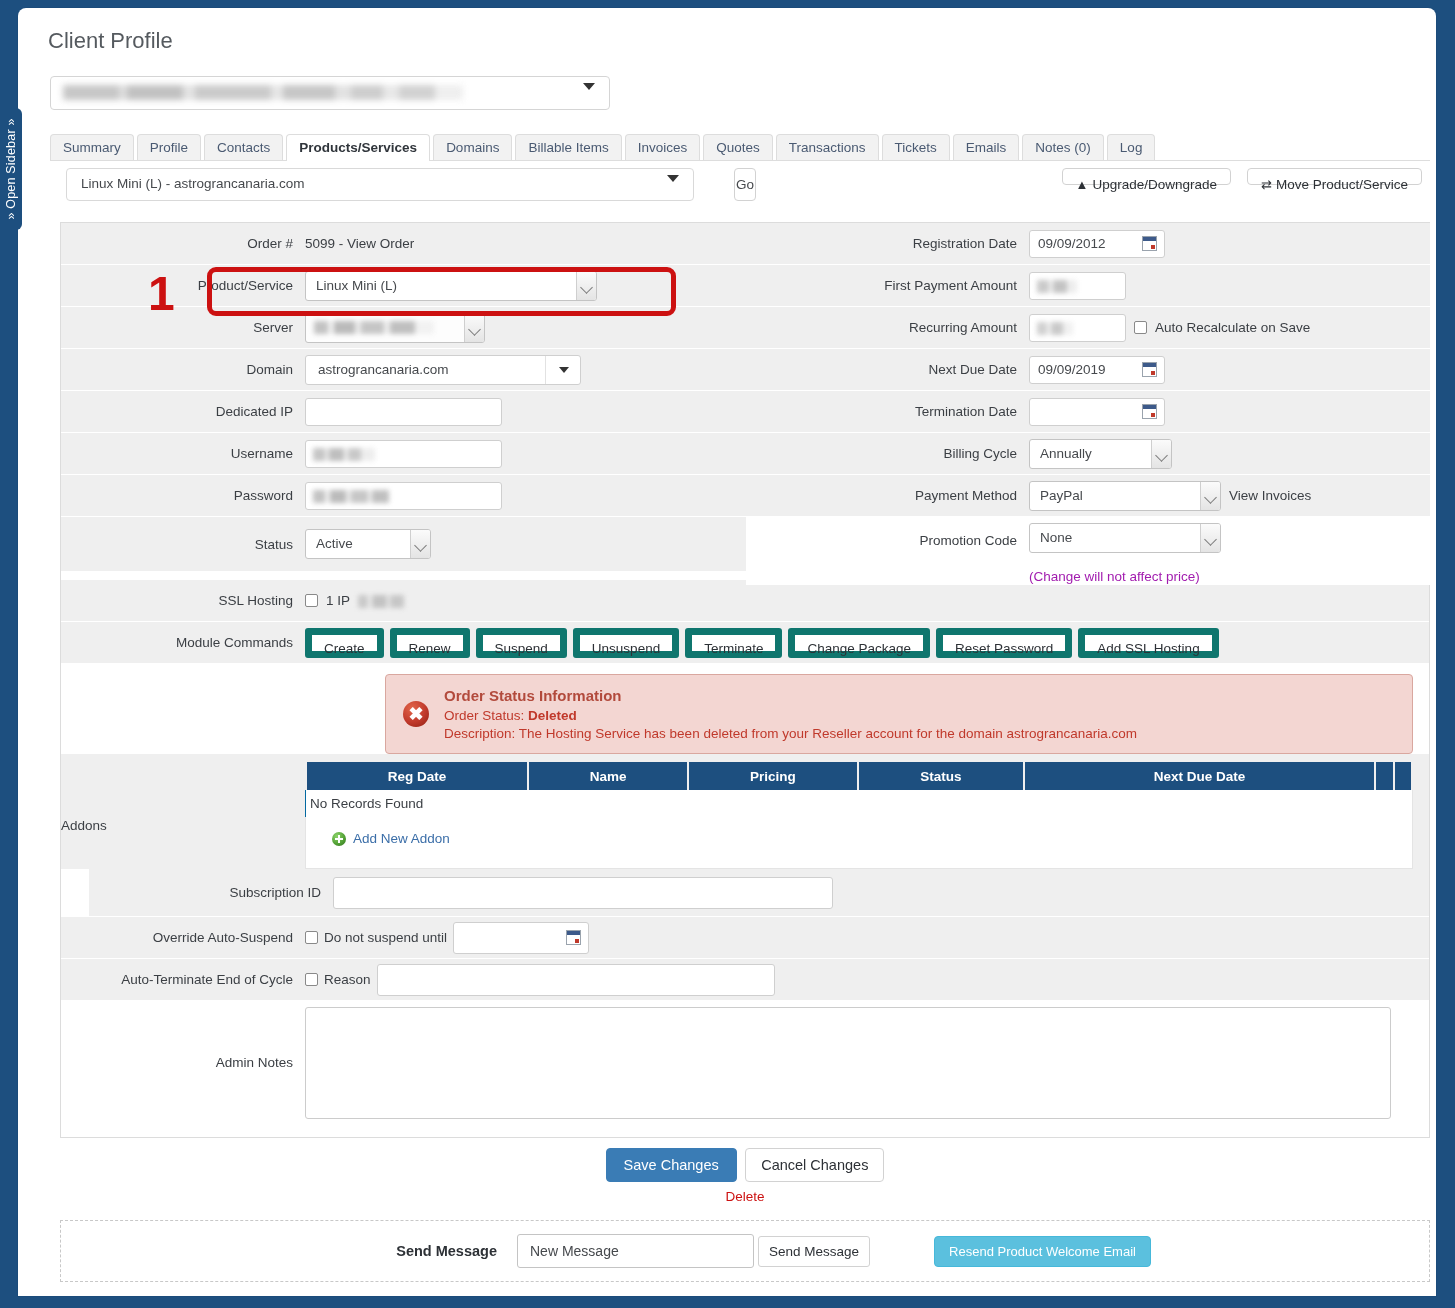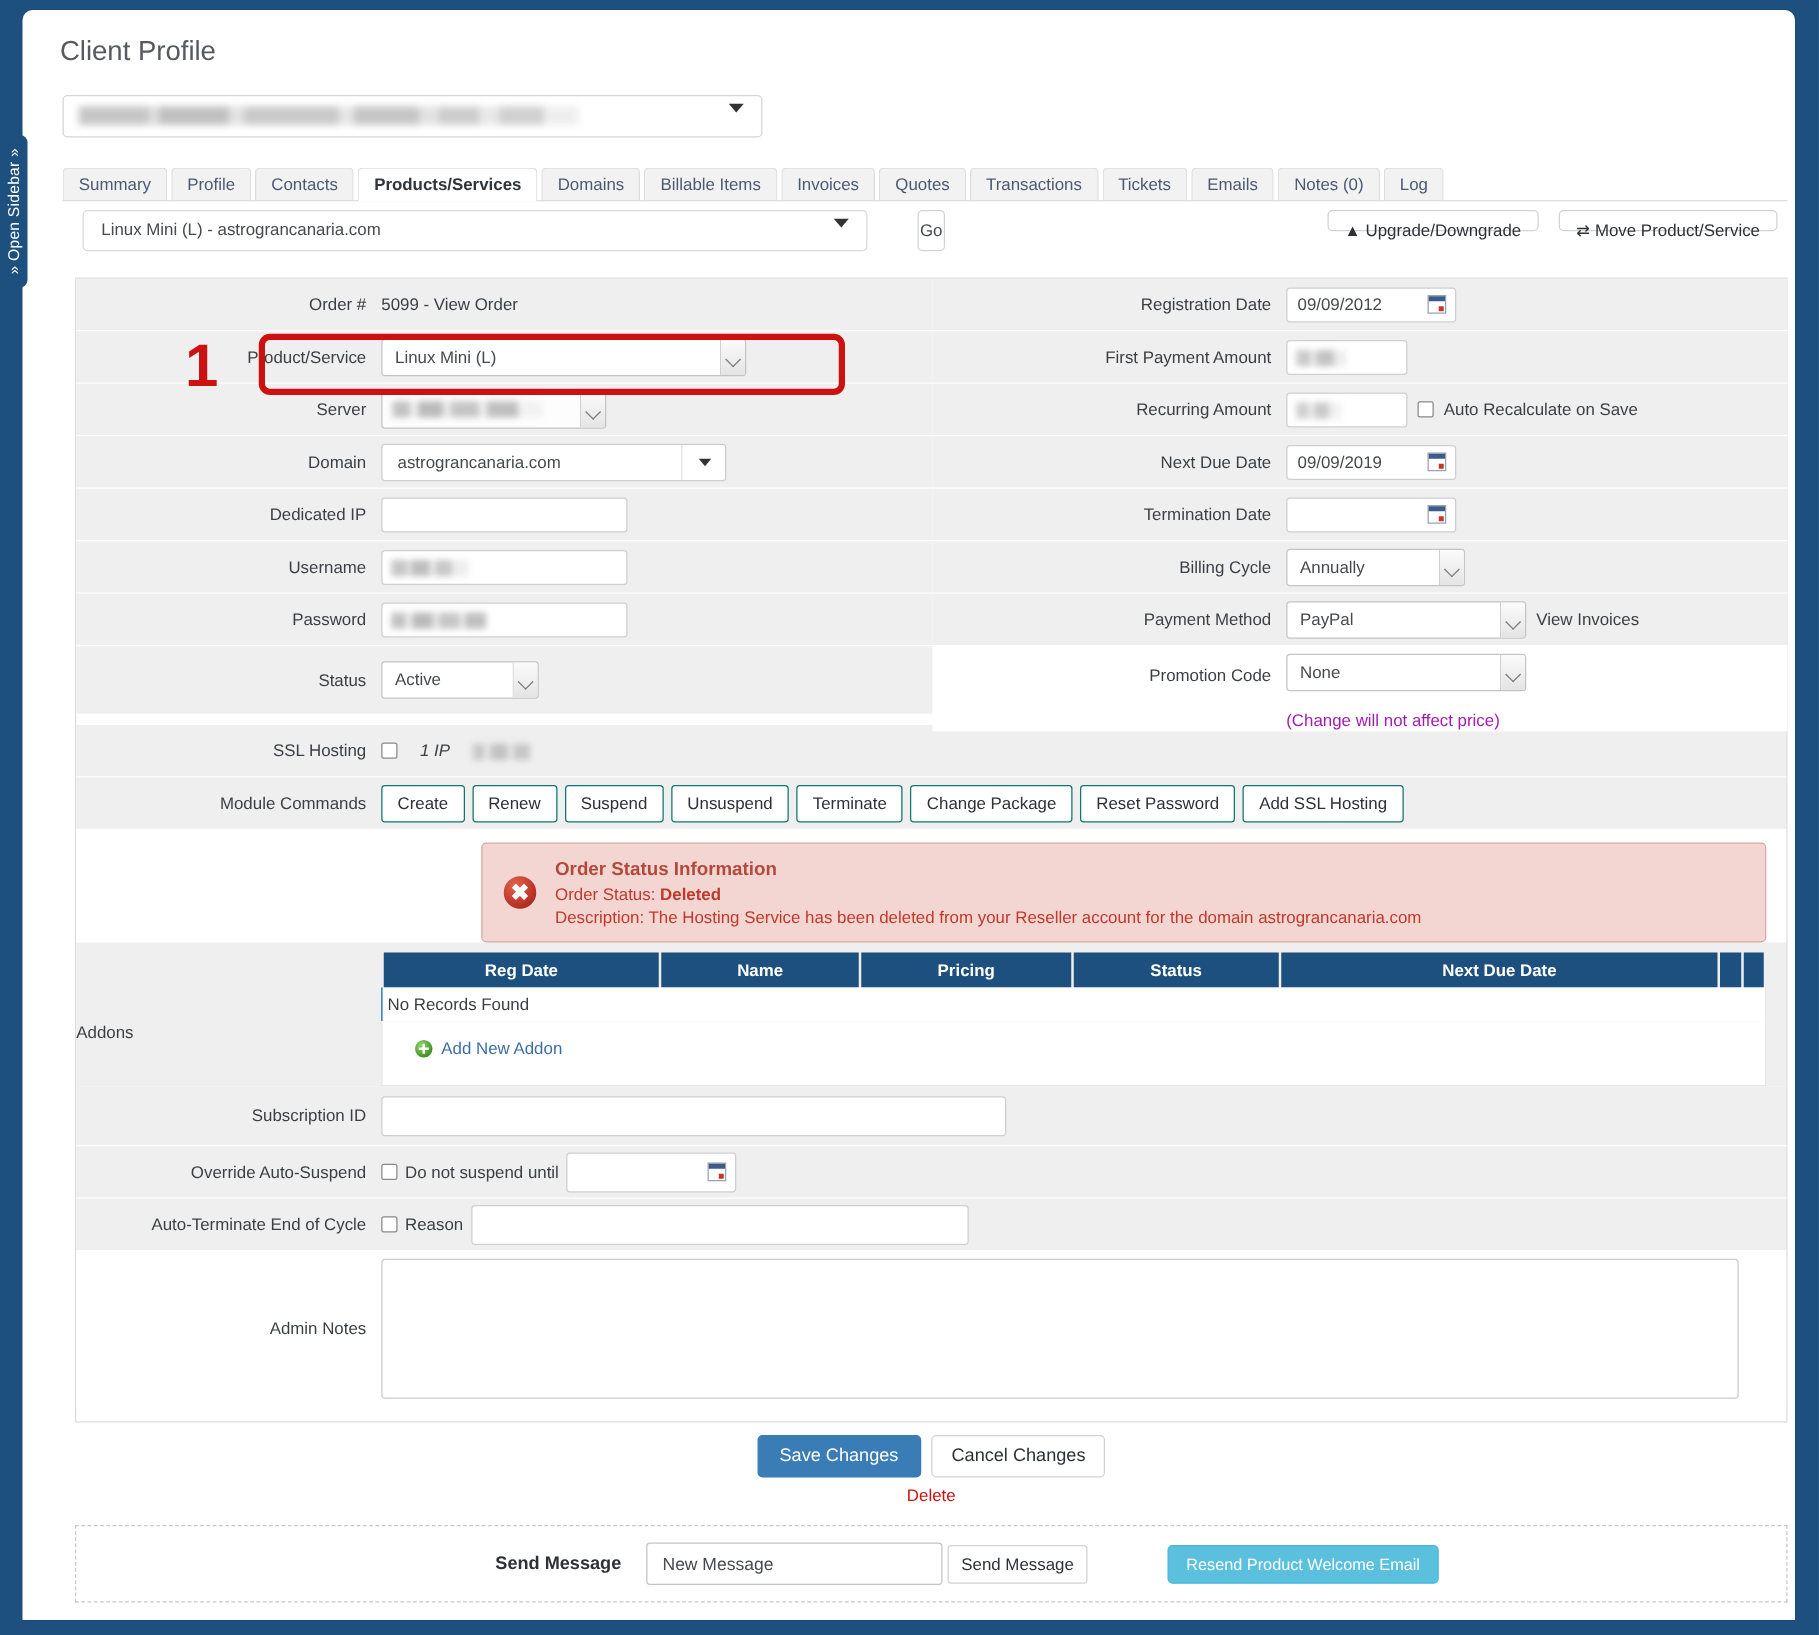--- a/index.html
+++ b/index.html
@@ -290,21 +290,21 @@
     border-radius: 2px;
     flex: 0 0 13px;
   }
   .chk-label { font-size: 13.5px; color: #3b3f44; }
 
   .modbtn {
     height: 30px;
     line-height: 28px;
     padding: 0 12px;
     background: #fff;
-    border: 1px solid #0f766e;
+    border: 7px solid #0f766e;
     border-radius: 3px;
     font-size: 13.5px;
     color: #2d3136;
     cursor: pointer;
     white-space: nowrap;
   }
 
   
   .alert-wrap {
     padding: 10px 16px 0 324px;
@@ -701,21 +701,21 @@
               <span class="arrowbox"></span>
             </div>
             <div style="font-size:13.5px;color:#a21caf;margin-top:16px;">(Change will not affect price)</div>
           </div>
         </div>
       </div>
     </div>
 
     <div class="frow">
       <div class="flabel">SSL Hosting</div>
-      <div class="fval" style="gap:18px;font-style:italic;">
+      <div class="fval" style="gap:8px;">
         <span class="chk"></span>
         <span class="chk-label">1 IP</span>
         <span class="blur-field" style="position:relative;display:inline-block;width:46px;height:14px;">
           <span class="bl" style="left:0;top:1px;width:46px;background:linear-gradient(90deg,#c0c0c0 0 22%,#efefef 22% 30%,#b8b8b8 30% 62%,#eeeeee 62% 70%,#bdbdbd 70% 100%);"></span>
         </span>
       </div>
     </div>
 
     <div class="frow">
       <div class="flabel">Module Commands</div>
@@ -771,21 +771,21 @@
         <div class="tbl-empty">No Records Found</div>
         <div class="tbl-foot">
           <span class="add-addon">
             <span class="plus-ico"></span>
             <span>Add New Addon</span>
           </span>
         </div>
       </div>
     </div>
 
-    <div class="frow" style="min-height:48px;">
+    <div class="frow" style="min-height:48px;margin-left:28px;">
       <div class="flabel">Subscription ID</div>
       <div class="fval">
           <input class="txt" style="width: 500px; height: 32px;" value="">
         </div>
     </div>
 
     <div class="frow">
       <div class="flabel">Override Auto-Suspend</div>
       <div class="fval" style="gap:6px;">
         <span class="chk"></span>

